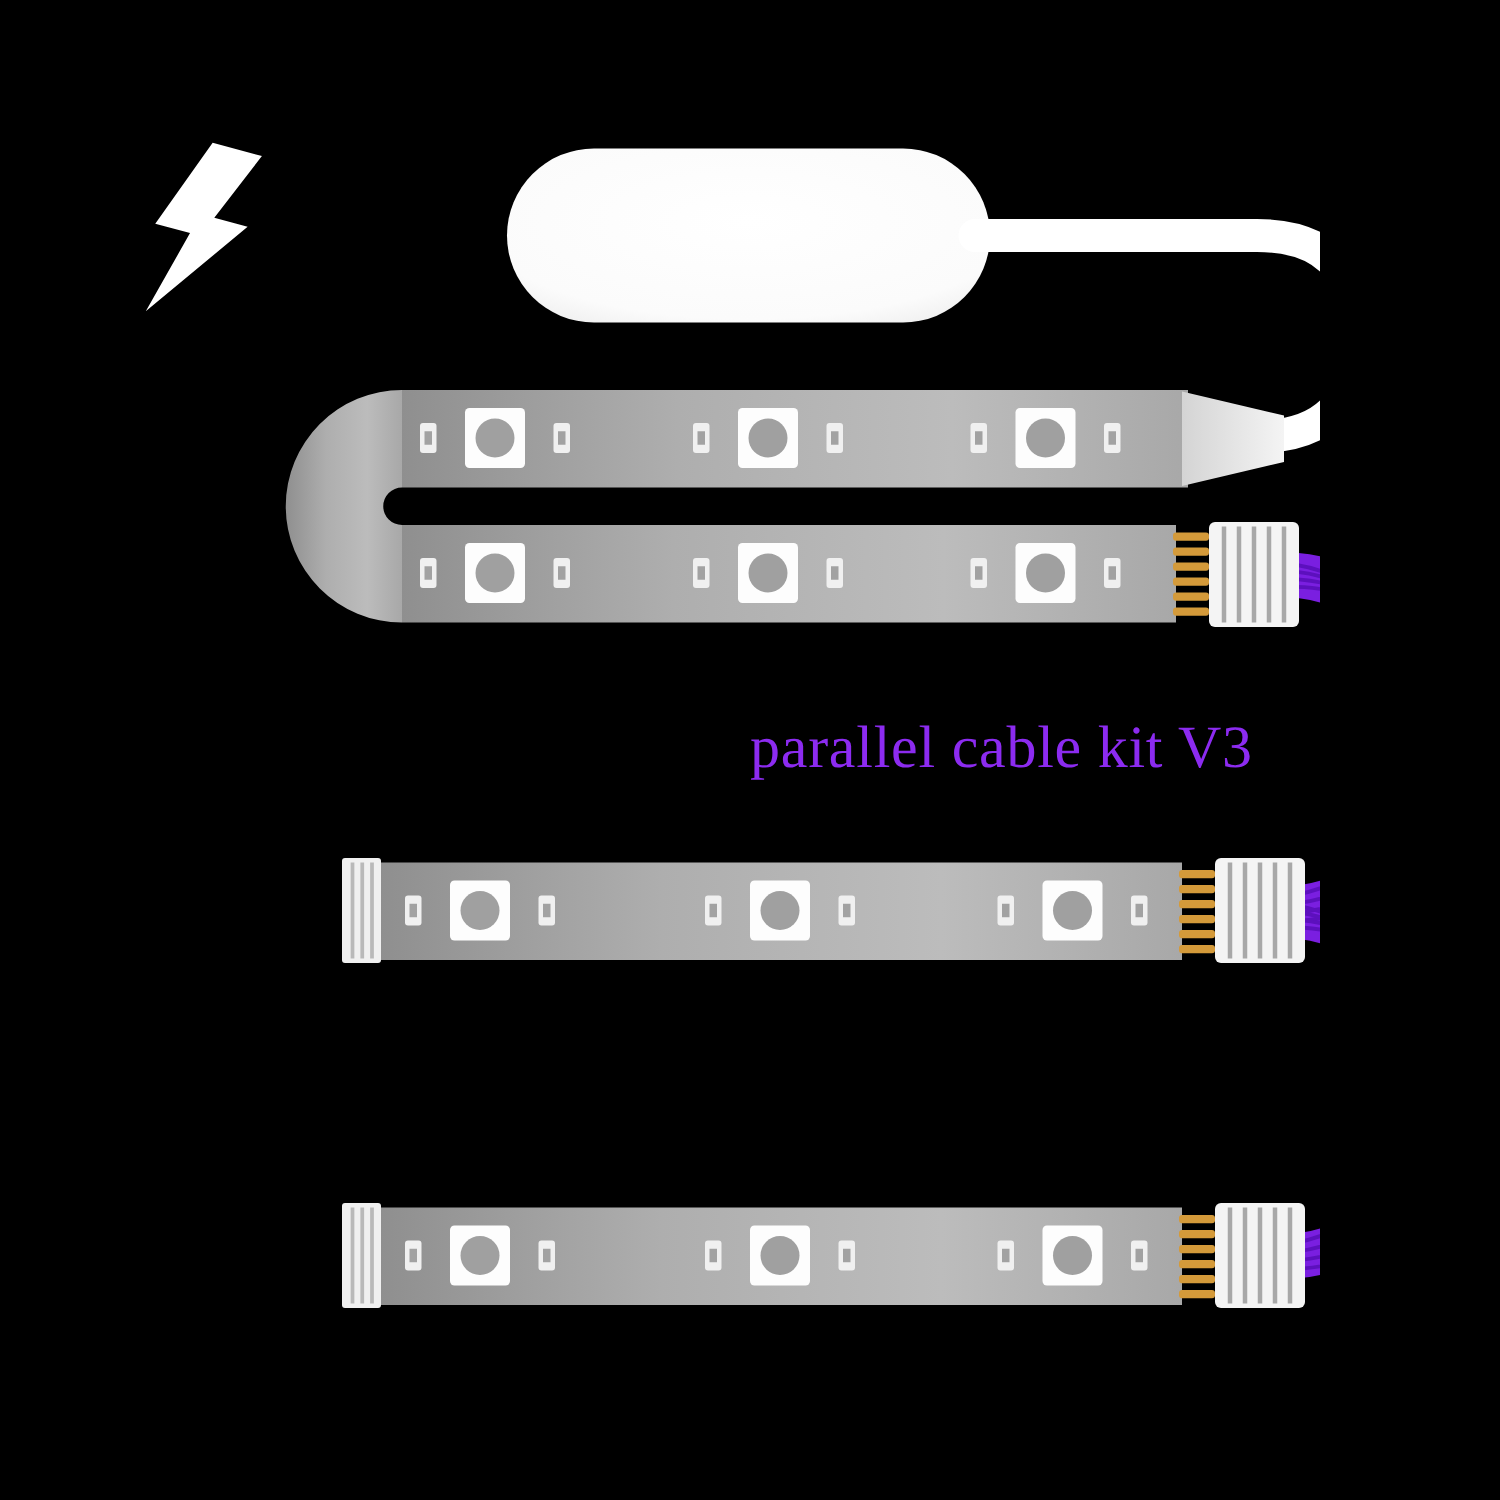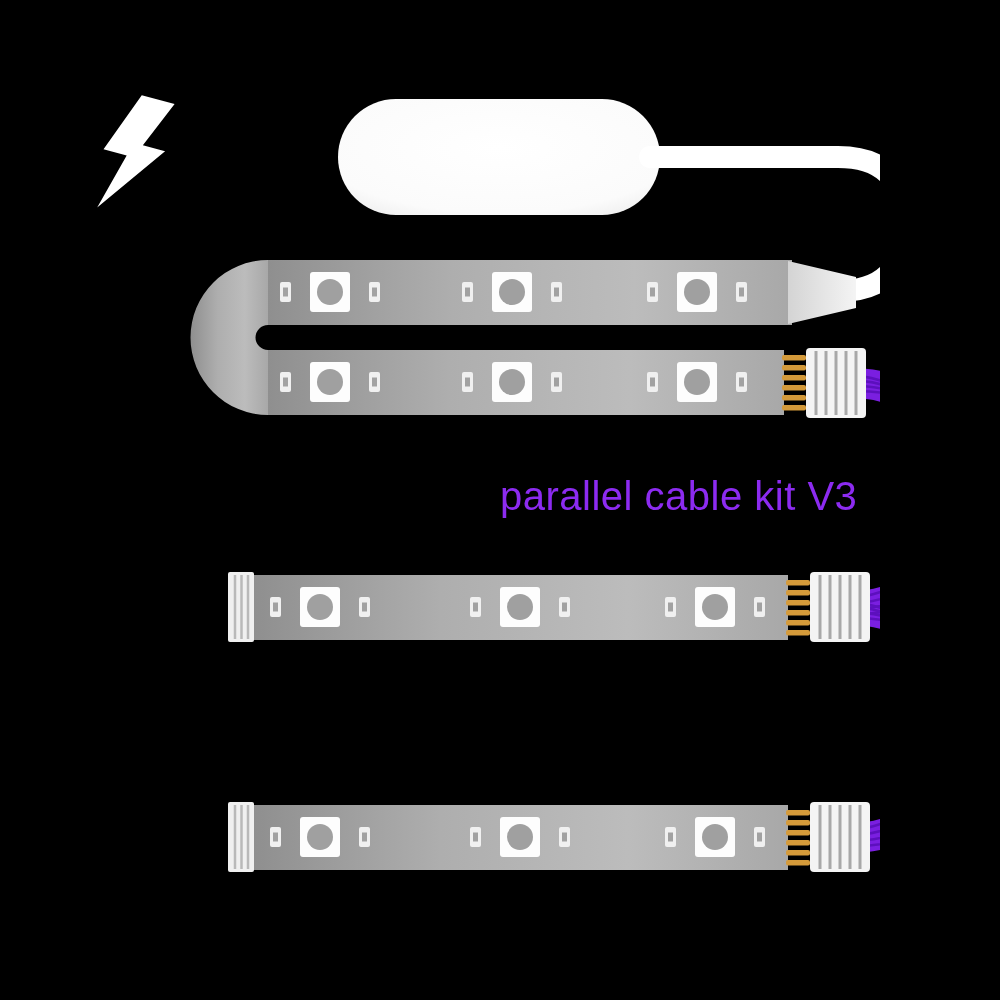--- a/index.html
+++ b/index.html
@@ -6,21 +6,21 @@
     margin: 0;
     padding: 0;
     background: var(--background, #000000);
   }
   .stage {
     position: relative;
     width: 880px;
     height: 1000px;
     background: var(--background, #000000);
     overflow: hidden;
-    font-family: Liberation Sans, sans-serif;
+    font-family: Liberation Serif, serif;
   }
   .stage svg { display: block; position: absolute; left: 0; top: 0; }
   .caption {
     position: absolute;
     left: 500px;
     top: 474px;
     font-size: 40px;
     font-weight: 400;
     letter-spacing: 0.5px;
     color: var(--caption-purple, #8c2bf0);

